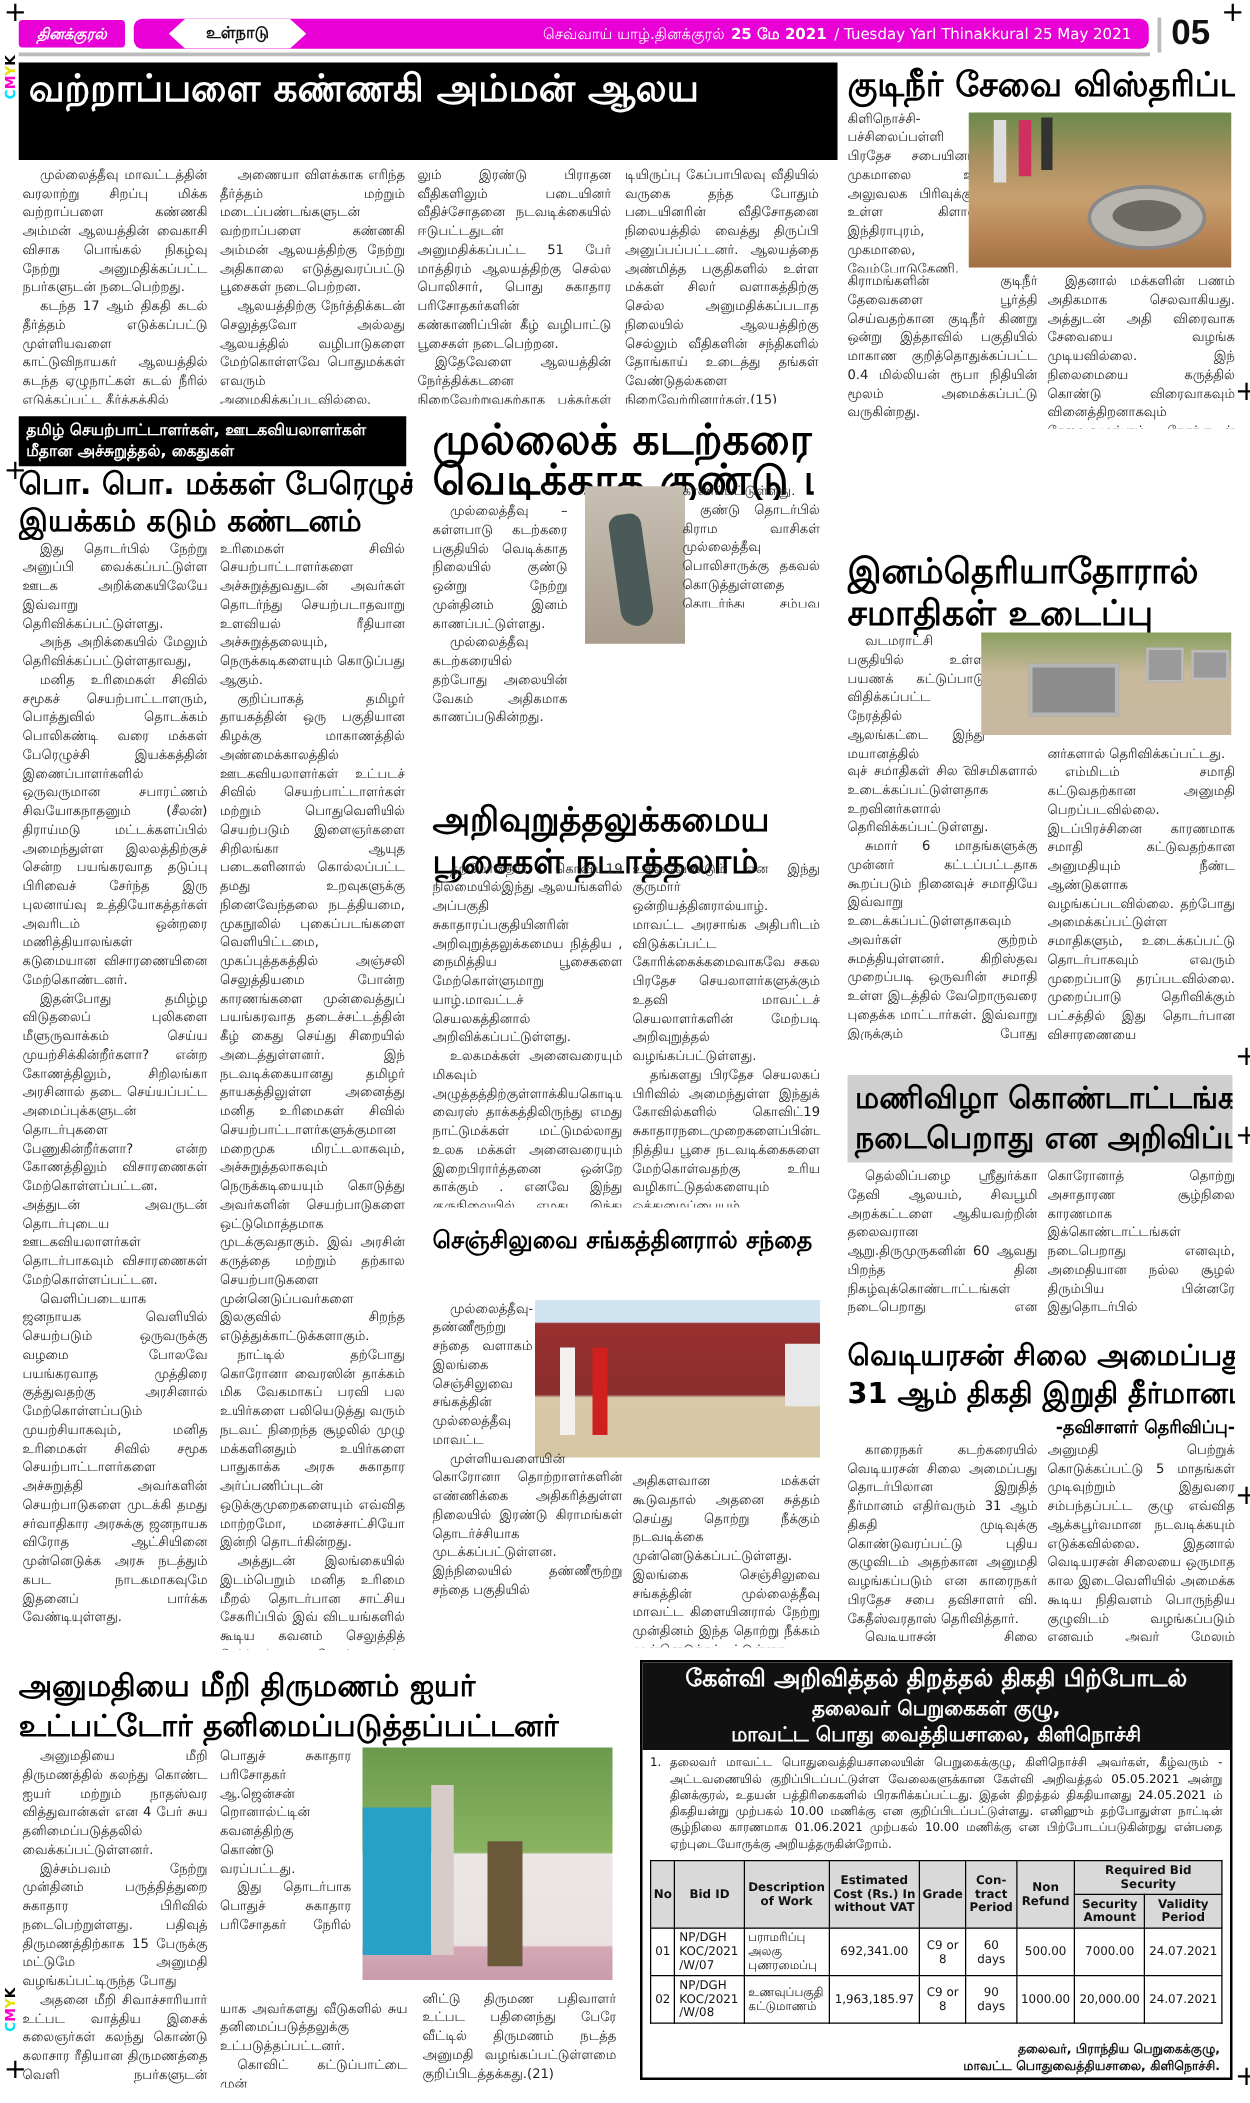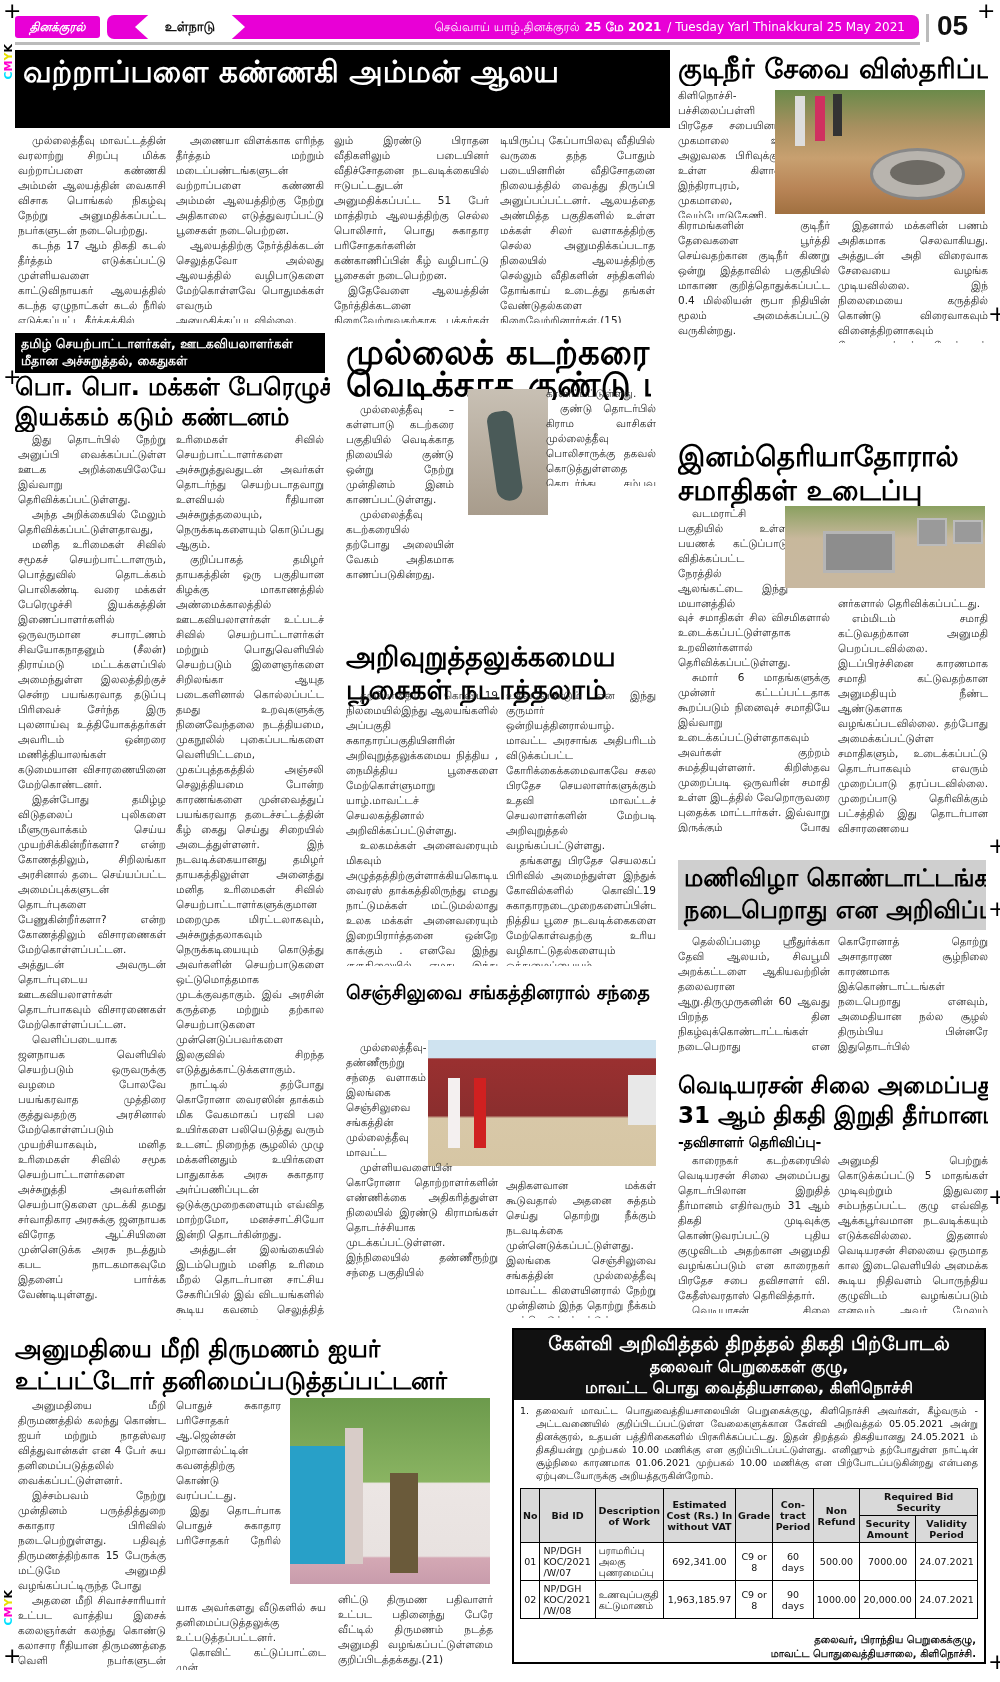--- a/index.html
+++ b/index.html
@@ -114,21 +114,21 @@
 <div class="abs body-col" style="left:18px;top:432px;width:148px;height:888px;">
     <p>இது தொடர்பில் நேற்று அனுப்பி வைக்கப்பட்டுள்ள ஊடக அறிக்கையிலேயே இவ்வாறு தெரிவிக்கப்பட்டுள்ளது.</p>
     <p>அந்த அறிக்கையில் மேலும் தெரிவிக்கப்பட்டுள்ளதாவது,</p>
     <p>மனித உரிமைகள் சிவில் சமூகச் செயற்பாட்டாளரும், பொத்துவில் தொடக்கம் பொலிகண்டி வரை மக்கள் பேரெழுச்சி இயக்கத்தின் இணைப்பாளர்களில் ஒருவருமான சபாரட்ணம் சிவயோகநாதனும் (சீலன்) திராய்மடு மட்டக்களப்பில் அமைந்துள்ள இலலத்திற்குச் சென்ற பயங்கரவாத தடுப்பு பிரிவைச் சேர்ந்த இரு புலனாய்வு உத்தியோகத்தர்கள் அவரிடம் ஒன்றரை மணித்தியாலங்கள் கடுமையான விசாரணையினை மேற்கொண்டனர்.</p>
     <p>இதன்போது தமிழ்ழ விடுதலைப் புலிகளை மீளுருவாக்கம் செய்ய முயற்சிக்கின்றீர்களா? என்ற கோணத்திலும், சிறிலங்கா அரசினால் தடை செய்யப்பட்ட அமைப்புக்களுடன் தொடர்புகளை பேணுகின்றீர்களா? என்ற கோணத்திலும் விசாரணைகள் மேற்கொள்ளப்பட்டன. அத்துடன் அவருடன் தொடர்புடைய ஊடகவியலாளர்கள் தொடர்பாகவும் விசாரணைகள் மேற்கொள்ளப்பட்டன.</p>
     <p>வெளிப்படையாக ஜனநாயக வெளியில் செயற்படும் ஒருவருக்கு வழமை போலவே பயங்கரவாத முத்திரை குத்துவதற்கு அரசினால் மேற்கொள்ளப்படும் முயற்சியாகவும், மனித உரிமைகள் சிவில் சமூக செயற்பாட்டாளர்களை அச்சுறுத்தி அவர்களின் செயற்பாடுகளை முடக்கி தமது சர்வாதிகார அரசுக்கு ஜனநாயக விரோத ஆட்சியினை முன்னெடுக்க அரசு நடத்தும் கபட நாடகமாகவுமே இதனைப் பார்க்க வேண்டியுள்ளது.</p>
 </div>
 <div class="abs body-col" style="left:176px;top:432px;width:148px;height:888px;">
   <p style="text-indent:0">உரிமைகள் சிவில் செயற்பாட்டாளர்களை அச்சுறுத்துவதுடன் அவர்கள் தொடர்ந்து செயற்படாதவாறு உளவியல் ரீதியான அச்சுறுத்தலையும், நெருக்கடிகளையும் கொடுப்பது ஆகும்.</p>
     <p>குறிப்பாகத் தமிழர் தாயகத்தின் ஒரு பகுதியான கிழக்கு மாகாணத்தில் அண்மைக்காலத்தில் ஊடகவியலாளர்கள் உட்படச் சிவில் செயற்பாட்டாளர்கள் மற்றும் பொதுவெளியில் செயற்படும் இளைஞர்களை சிறிலங்கா ஆயுத படைகளினால் கொல்லப்பட்ட தமது உறவுகளுக்கு நினைவேந்தலை நடத்தியமை, முகநூலில் புகைப்படங்களை வெளியிட்டமை, முகப்புத்தகத்தில் அஞ்சலி செலுத்தியமை போன்ற காரணங்களை முன்வைத்துப் பயங்கரவாத தடைச்சட்டத்தின் கீழ் கைது செய்து சிறையில் அடைத்துள்ளனர். இந் நடவடிக்கையானது தமிழர் தாயகத்திலுள்ள அனைத்து மனித உரிமைகள் சிவில் செயற்பாட்டாளர்களுக்குமான மறைமுக மிரட்டலாகவும், அச்சுறுத்தலாகவும் நெருக்கடியையும் கொடுத்து அவர்களின் செயற்பாடுகளை ஒட்டுமொத்தமாக முடக்குவதாகும். இவ் அரசின் கருத்தை மற்றும் தற்கால செயற்பாடுகளை முன்னெடுப்பவர்களை இலகுவில் சிறந்த எடுத்துக்காட்டுக்களாகும்.</p>
-    <p>நாட்டில் தற்போது கொரோனா வைரஸின் தாக்கம் மிக வேகமாகப் பரவி பல உயிர்களை பலியெடுத்து வரும் உடனட் நிறைந்த சூழலில் முழு மக்களினதும் உயிர்களை பாதுகாக்க அரசு சுகாதார அர்ப்பணிப்புடன் ஒடுக்குமுறைகளையும் எவ்வித மாற்றமோ, மனச்சாட்சியோ இன்றி தொடர்கின்றது.</p>
+    <p>நாட்டில் தற்போது கொரோனா வைரஸின் தாக்கம் மிக வேகமாகப் பரவி பல உயிர்களை பலியெடுத்து வரும் நடவட் நிறைந்த சூழலில் முழு மக்களினதும் உயிர்களை பாதுகாக்க அரசு சுகாதார அர்ப்பணிப்புடன் ஒடுக்குமுறைகளையும் எவ்வித மாற்றமோ, மனச்சாட்சியோ இன்றி தொடர்கின்றது.</p>
     <p>அத்துடன் இலங்கையில் இடம்பெறும் மனித உரிமை மீறல் தொடர்பான சாட்சிய சேகரிப்பில் இவ் விடயங்களில் கூடிய கவனம் செலுத்தித் சேர்த்துக் கொள்வதுடன், ஆறுமாத அறிக்கையிலும் தமிழ்பேசும் மக்கள் மீதான பயங்கரவாத தடைச்சட்டப் பிரயோகம் தொடர்பான விடயங்களை சேர்த்துக் கொள்ளுமாறு ஐ.நா ஆணையாளரிடம் வேண்டி நிற்கின்றோம் என்றுள்ளது. (18)</p>
 </div>
 
 <div class="abs hl" style="left:346px;top:336px;width:305px;font-size:34px;line-height:32px;">
   <div>முல்லைக் கடற்கரையில்</div>
   <div>வெடிக்காத குண்டு மீட்பு</div>
 </div>
 <div class="abs body-col" style="left:346px;top:402px;width:108px;height:178px;">
   <p>முல்லைத்தீவு – கள்ளபாடு கடற்கரை பகுதியில் வெடிக்காத நிலையில் குண்டு ஒன்று நேற்று முன்தினம் இனம் காணப்பட்டுள்ளது.</p>
     <p>முல்லைத்தீவு கடற்கரையில் தற்போது அலையின் வேகம் அதிகமாக காணப்படுகின்றது. இந்நிலையில் கள்ளப்பாடு கடற்கரைபகுதியில் மணலுக்குள் புதையுண்டு வெடிக்காத நிலையிலான குண்டு ஒன்று கிராம வாசிகளால் அடையாளம்</p>
@@ -201,21 +201,21 @@
   <p>தெல்லிப்பழை ஸ்ரீதுர்க்கா தேவி ஆலயம், சிவபூமி அறக்கட்டளை ஆகியவற்றின் தலைவரான ஆறு.திருமுருகனின் 60 ஆவது பிறந்த தின நிகழ்வுக்கொண்டாட்டங்கள் நடைபெறாது என அறிவிக்கப்பட்டுள்ளது.</p>
 </div>
 <div class="abs body-col" style="left:838px;top:934px;width:150px;height:120px;">
   <p style="text-indent:0">கொரோனாத் தொற்று அசாதாரண சூழ்நிலை காரணமாக இக்கொண்டாட்டங்கள் நடைபெறாது எனவும், அமைதியான நல்ல சூழல் திரும்பிய பின்னரே இதுதொடர்பில் முடிவெடுக்கப்படும் எனவும் ஆறு.திருமுருகனால் அறிவிக்கப்பட்டுள்ளது.</p>
 </div>
 
 <div class="abs hl" style="left:678px;top:1070px;width:310px;font-size:23px;line-height:30px;">
   <div>வெடியரசன் சிலை அமைப்பது</div>
   <div>31 ஆம் திகதி இறுதி தீர்மானம்</div>
 </div>
-<div class="abs hl" style="left:678px;top:1133px;width:310px;font-size:14px;line-height:18px;text-align:left;">-தவிசாளர் தெரிவிப்பு-</div>
+<div class="abs hl" style="left:678px;top:1133px;width:310px;font-size:14px;line-height:18px;text-align:right;">-தவிசாளர் தெரிவிப்பு-</div>
 <div class="abs body-col" style="left:678px;top:1153px;width:152px;height:160px;">
   <p>காரைநகர் கடற்கரையில் வெடியரசன் சிலை அமைப்பது தொடர்பிலான இறுதித் தீர்மானம் எதிர்வரும் 31 ஆம் திகதி முடிவுக்கு கொண்டுவரப்பட்டு புதிய குழுவிடம் அதற்கான அனுமதி வழங்கப்படும் என காரைநகர் பிரதேச சபை தவிசாளர் வி. கேதீஸ்வரதாஸ் தெரிவித்தார்.</p>
     <p>வெடியரசன் சிலை அமைப்பது தொடர்பில் ஆளுநரின்</p>
 </div>
 <div class="abs body-col" style="left:838px;top:1153px;width:150px;height:160px;">
   <p style="text-indent:0">அனுமதி பெற்றுக் கொடுக்கப்பட்டு 5 மாதங்கள் முடிவுற்றும் இதுவரை சம்பந்தப்பட்ட குழு எவ்வித ஆக்கபூர்வமான நடவடிக்கயும் எடுக்கவில்லை. இதனால் வெடியரசன் சிலையை ஒருமாத கால இடைவெளியில் அமைக்க கூடிய நிதிவளம் பொருந்திய குழுவிடம் வழங்கப்படும் எனவும் அவர் மேலும் தெரிவித்தார்.</p>
 </div>
 
 <div class="abs hl" style="left:15px;top:1333px;width:485px;font-size:24px;line-height:32px;">
   <div>அனுமதியை மீறி திருமணம் ஐயர்</div>

